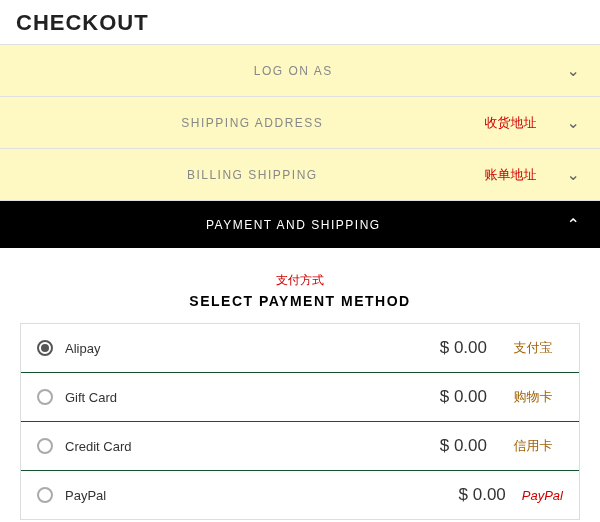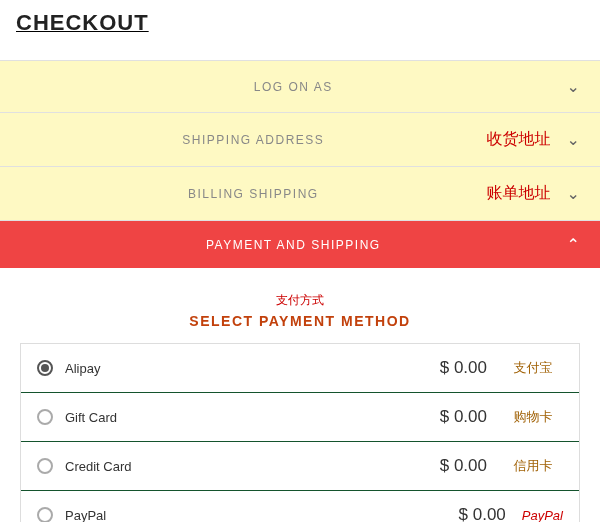--- a/index.html
+++ b/index.html
@@ -4,23 +4,22 @@
   <style>
     * { box-sizing: border-box; margin: 0; padding: 0; }
     body {
       font-family: Arial, Helvetica, sans-serif;
       background: #fff;
       width: 600px;
       min-height: 522px;
     }
 
     .page-header {
-      padding: 10px 16px 24px;
+      padding: 10px 16px 8px;
       border-bottom: 1px solid #e0e0e0;
-      text-decoration: underline;
     }
 
     .page-title {
       font-size: 22px;
       font-weight: bold;
       letter-spacing: 1px;
       color: #222;
     }
 
     .accordion-row {
@@ -35,42 +34,42 @@
 
     .accordion-row .row-label {
       font-size: 12px;
       letter-spacing: 1.5px;
       color: #888;
       text-align: center;
       flex: 1;
     }
 
     .accordion-row .row-value {
-      font-size: 16px;
+      font-size: 13px;
       color: #cc0000;
-      margin-right: 10px;
+      margin-right: 24px;
     }
 
     .chevron {
       font-size: 16px;
       color: #666;
     }
 
     .row-right {
       display: flex;
       align-items: center;
       gap: 6px;
     }
 
     .accordion-dark {
       display: flex;
       align-items: center;
       justify-content: space-between;
       padding: 14px 20px;
-      background: #ef4444;
+      background: #000000;
       cursor: pointer;
     }
 
     .accordion-dark .row-label-dark {
       font-size: 12px;
       letter-spacing: 1.5px;
       color: #fff;
       flex: 1;
       text-align: center;
     }
@@ -89,21 +88,21 @@
     .payment-subtitle {
       font-size: 12px;
       color: #cc0000;
       margin-bottom: 4px;
     }
 
     .payment-title {
       font-size: 14px;
       font-weight: bold;
       letter-spacing: 1.5px;
-      color: #c2410c;
+      color: #000000;
       margin-bottom: 14px;
     }
 
     .payment-options {
       border: 1px solid #ddd;
       border-radius: 0;
     }
 
     .payment-option {
       display: flex;

